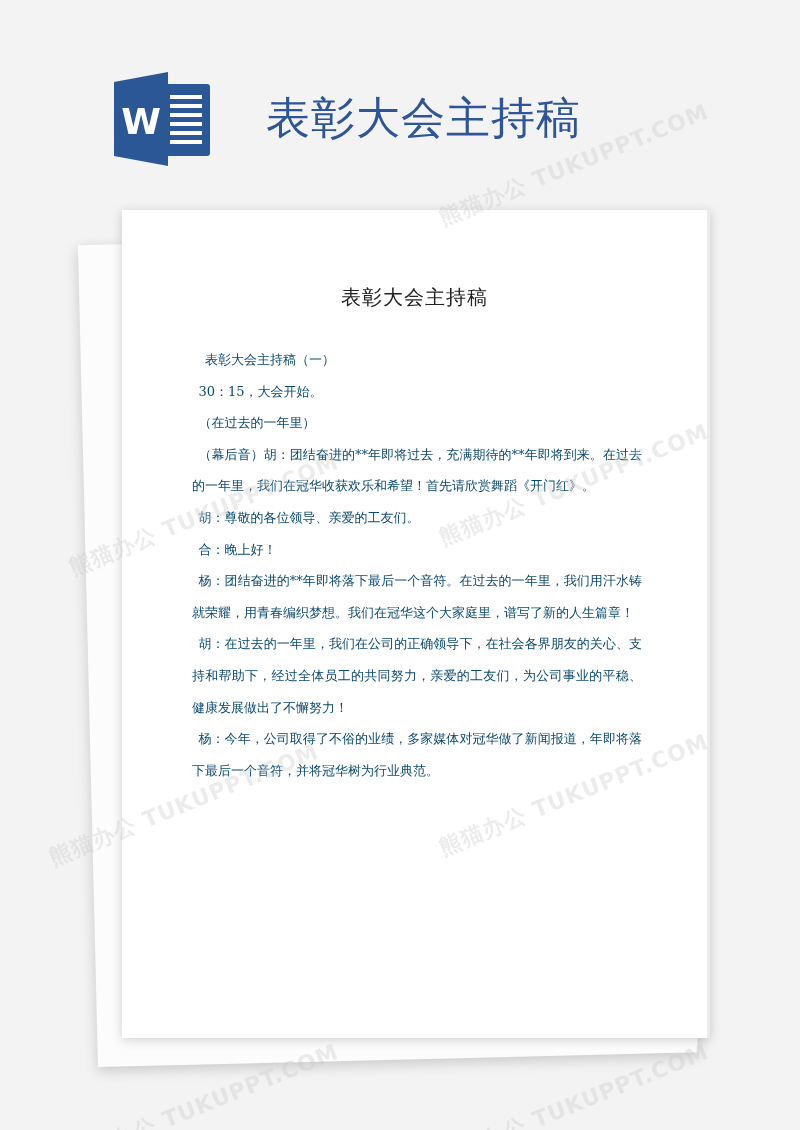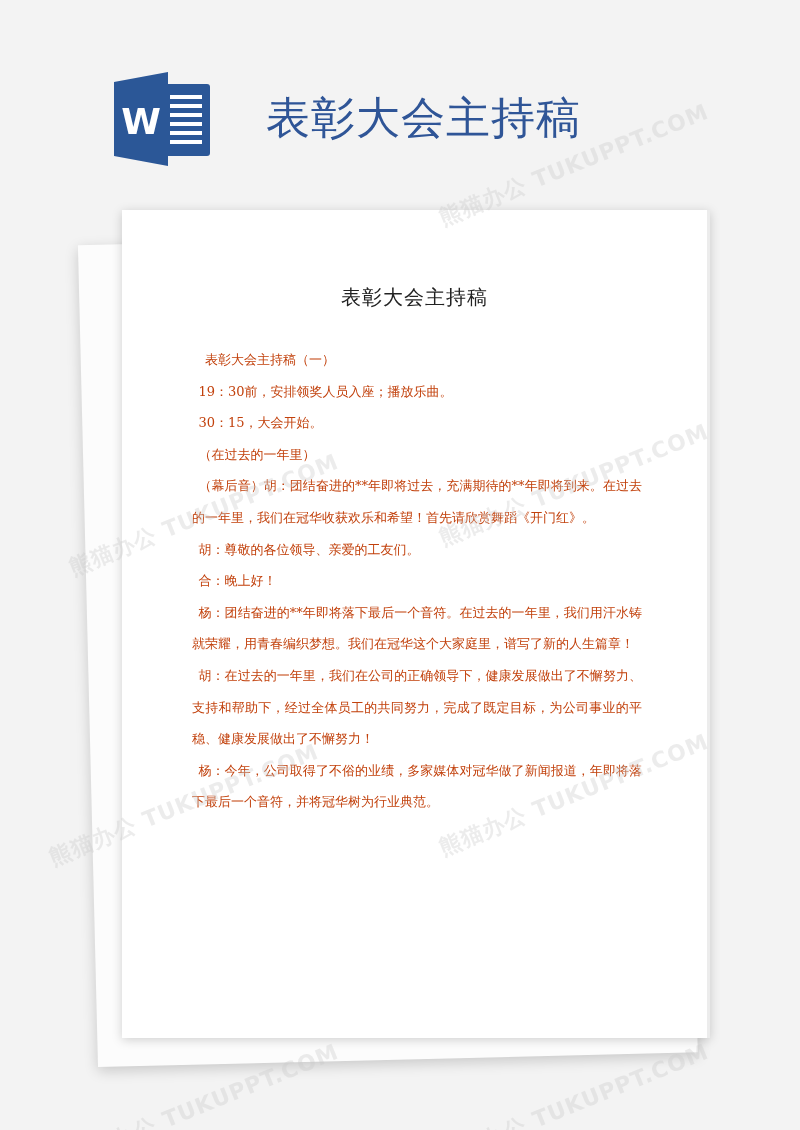--- a/index.html
+++ b/index.html
@@ -26,21 +26,21 @@
     background: #ffffff;
     box-shadow: 0 2px 10px rgba(0,0,0,0.18);
     border-right: 3px solid #ececec;
   }
   .doc-title {
     position: absolute; left: 0; top: 74px; width: 585px; text-align: center;
     font-size: 20px; color: #222; letter-spacing: 1px;
   }
   .body-text {
     position: absolute; left: 70px; top: 134px; width: 450px;
-    font-size: 13px; color: #c2410c; line-height: 31.6px;
+    font-size: 13px; color: #0c4a6e; line-height: 31.6px;
   }
   .para { margin: 0; text-indent: 0.5em; text-align: justify; }
   .para.ind2 { text-indent: 1em; }
   .watermark {
     position: absolute; font-family: "DejaVu Sans", sans-serif;
     font-size: 22px; font-weight: bold; color: rgba(200,200,200,0.35);
     transform: rotate(-22deg); white-space: nowrap; pointer-events: none;
     letter-spacing: 1px;
   }
 </style>
@@ -63,28 +63,27 @@
   </svg>
   <div class="header-title">表彰大会主持稿</div>
 </div>
 
 <div class="sheet-back"></div>
 
 <div class="sheet">
   <div class="doc-title">表彰大会主持稿</div>
   <div class="body-text">
     <p class="para ind2">表彰大会主持稿（一）</p>
-    <p class="para">19：30前，安排领奖人员入座；播放乐曲。</p>
     <p class="para">30：15，大会开始。</p>
     <p class="para">（在过去的一年里）</p>
     <p class="para">（幕后音）胡：团结奋进的**年即将过去，充满期待的**年即将到来。在过去的一年里，我们在冠华收获欢乐和希望！首先请欣赏舞蹈《开门红》。</p>
     <p class="para">胡：尊敬的各位领导、亲爱的工友们。</p>
     <p class="para">合：晚上好！</p>
     <p class="para">杨：团结奋进的**年即将落下最后一个音符。在过去的一年里，我们用汗水铸就荣耀，用青春编织梦想。我们在冠华这个大家庭里，谱写了新的人生篇章！</p>
-    <p class="para">胡：在过去的一年里，我们在公司的正确领导下，健康发展做出了不懈努力、支持和帮助下，经过全体员工的共同努力，完成了既定目标，为公司事业的平稳、健康发展做出了不懈努力！</p>
+    <p class="para">胡：在过去的一年里，我们在公司的正确领导下，在社会各界朋友的关心、支持和帮助下，经过全体员工的共同努力，亲爱的工友们，为公司事业的平稳、健康发展做出了不懈努力！</p>
     <p class="para">杨：今年，公司取得了不俗的业绩，多家媒体对冠华做了新闻报道，年即将落下最后一个音符，并将冠华树为行业典范。</p>
   </div>
 </div>
 
 <div class="watermark" style="left:430px;top:150px;">熊猫办公 TUKUPPT.COM</div>
 <div class="watermark" style="left:60px;top:500px;">熊猫办公 TUKUPPT.COM</div>
 <div class="watermark" style="left:430px;top:470px;">熊猫办公 TUKUPPT.COM</div>
 <div class="watermark" style="left:40px;top:790px;">熊猫办公 TUKUPPT.COM</div>
 <div class="watermark" style="left:430px;top:780px;">熊猫办公 TUKUPPT.COM</div>
 <div class="watermark" style="left:60px;top:1090px;">熊猫办公 TUKUPPT.COM</div>

